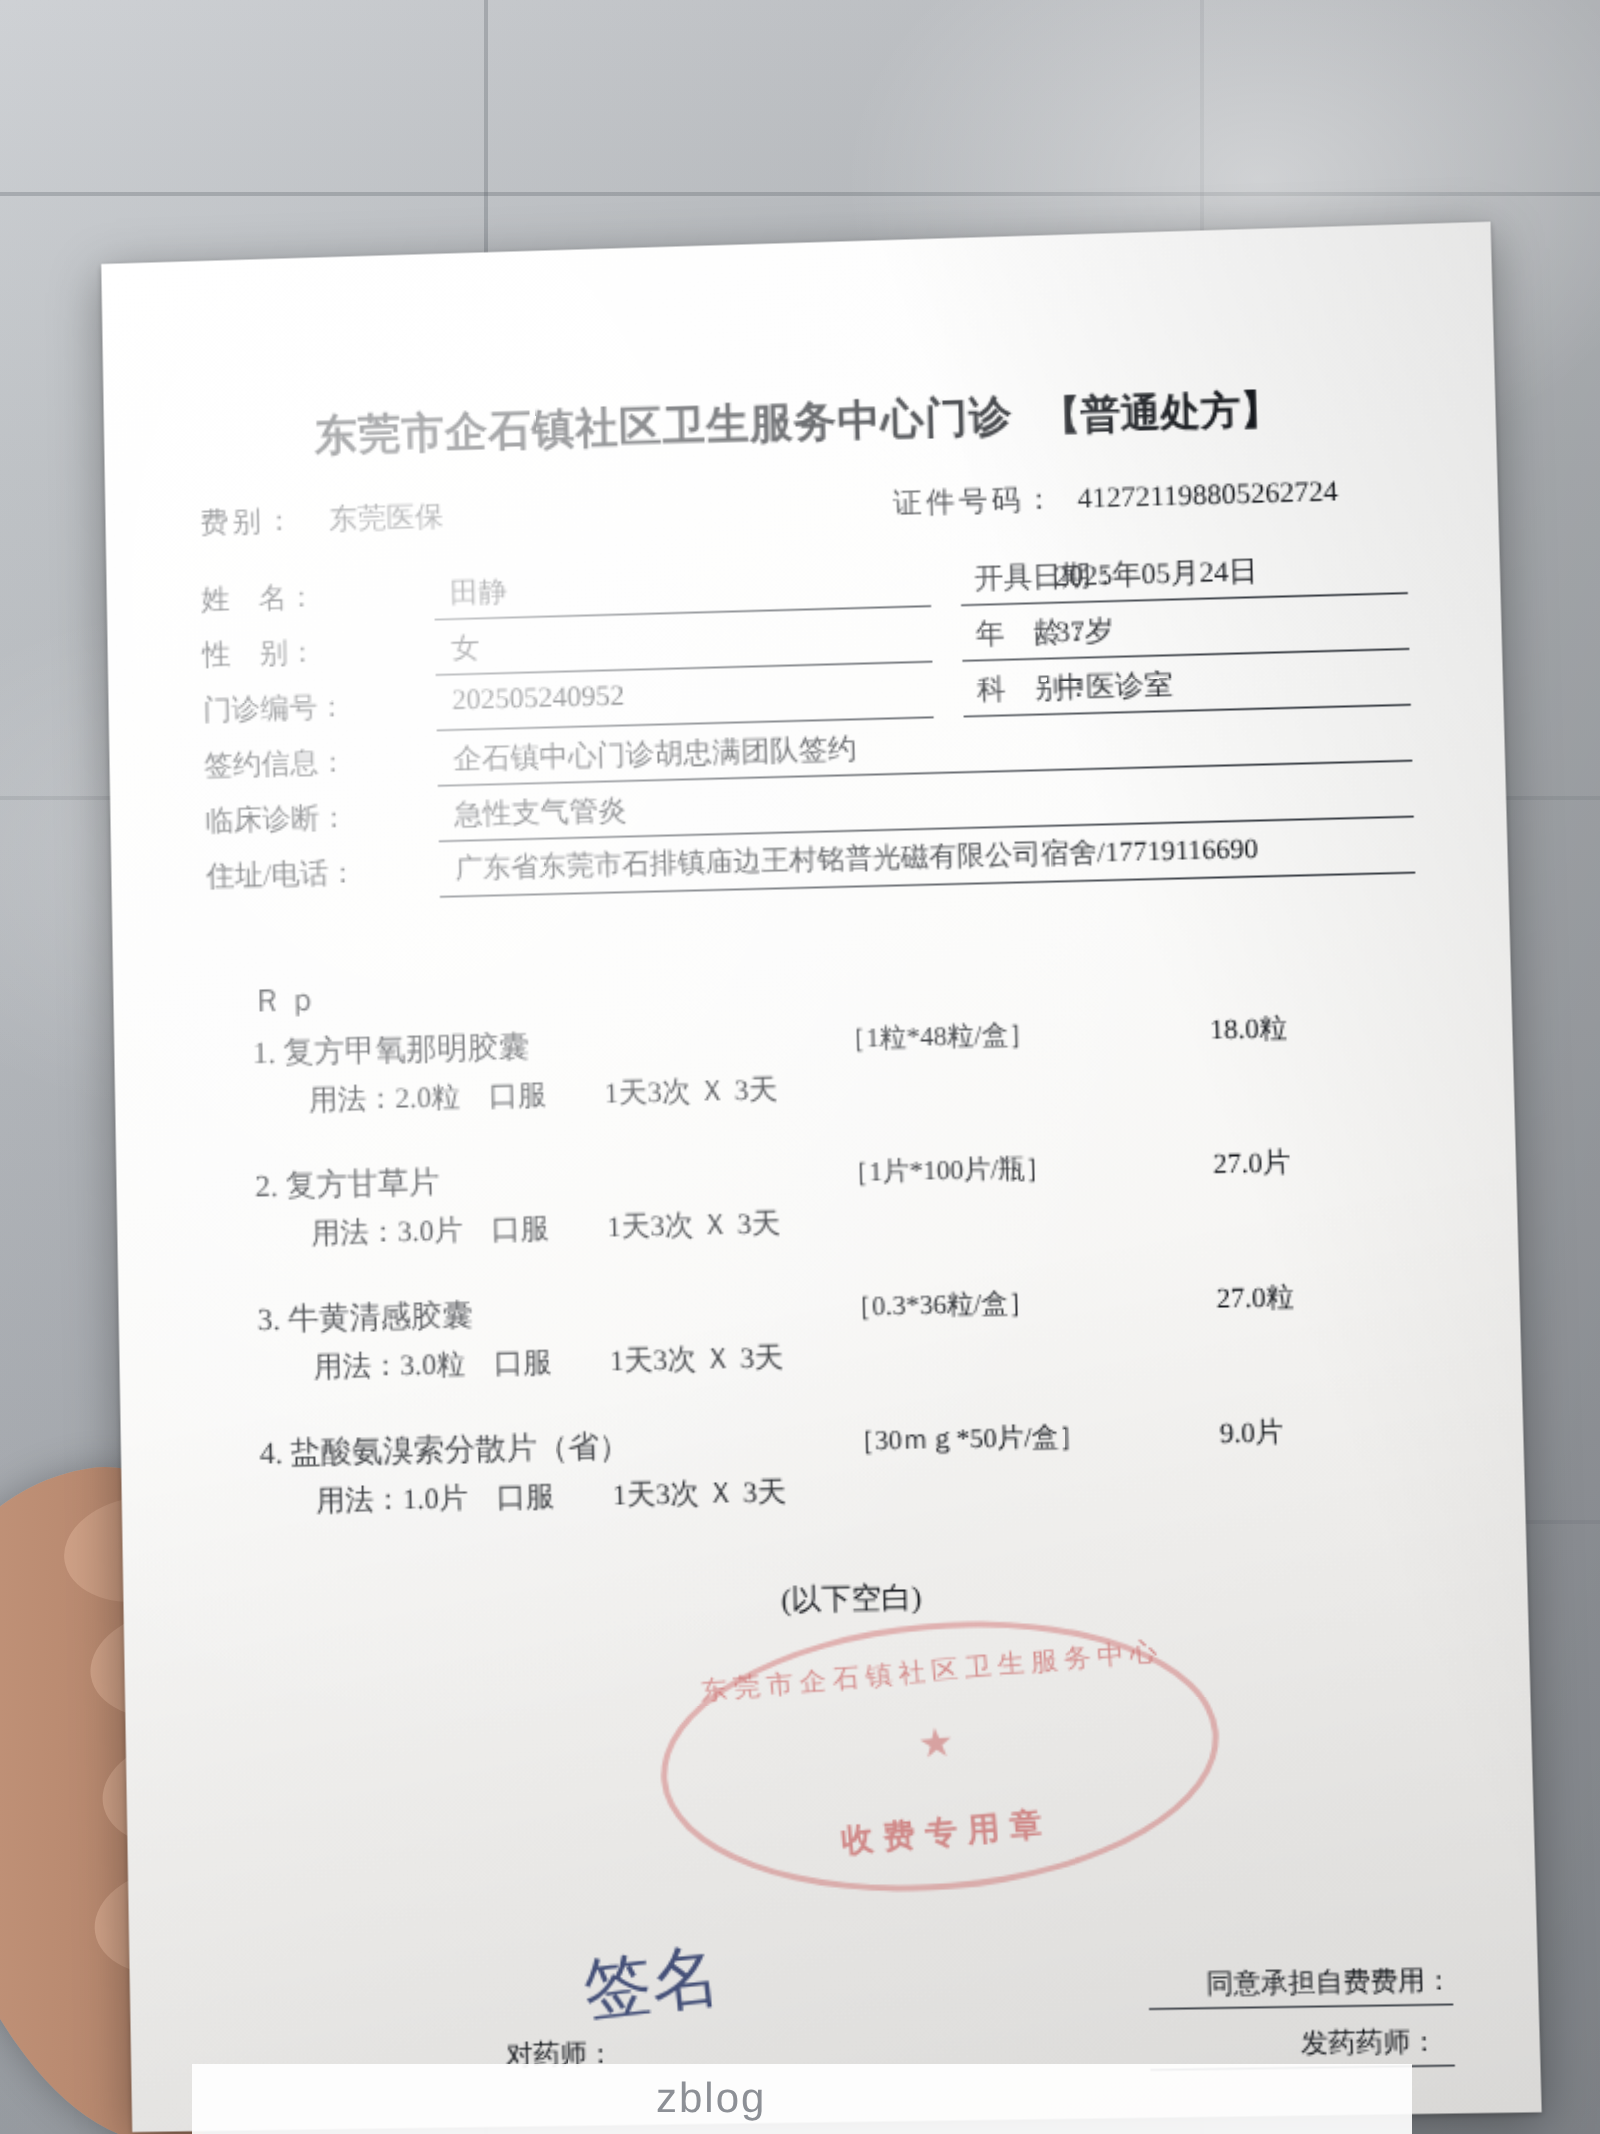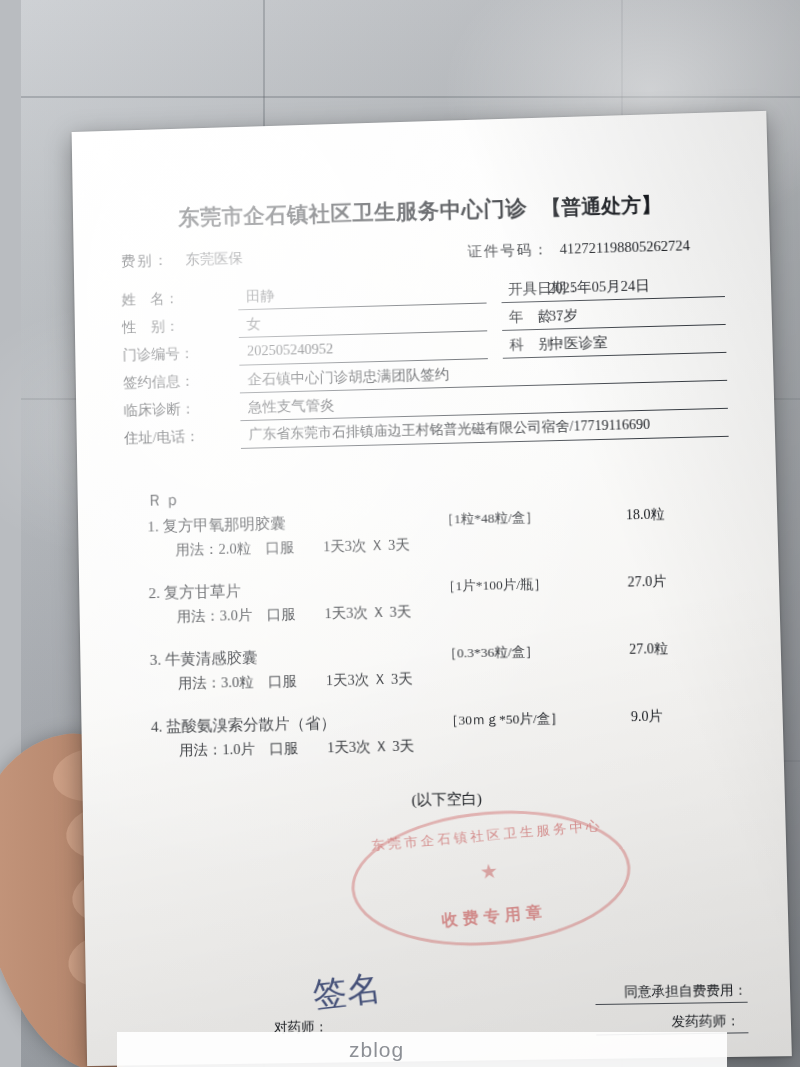--- a/index.html
+++ b/index.html
@@ -14,21 +14,20 @@
     background: #b9bcc0;
   }
 
   
   #photo {
     position: absolute;
     inset: 0;
     background:
       linear-gradient(115deg, rgba(255,255,255,0.10) 0%, rgba(0,0,0,0.12) 60%, rgba(0,0,0,0.22) 100%),
       linear-gradient(180deg, #c9ccd0 0%, #bcc0c4 22%, #b3b7bc 48%, #a9adb3 72%, #9fa4aa 100%);
-    margin-left: 21px;
   }
   .tile-line {
     position: absolute;
     background: rgba(90,95,102,0.30);
   }
   .tile-h { height: 2px; left: 0; right: 0; }
   .tile-v { width: 2px; top: 0; bottom: 0; }
   .sheen {
     position: absolute;
     background: radial-gradient(ellipse at center, rgba(255,255,255,0.40), rgba(255,255,255,0) 70%);

